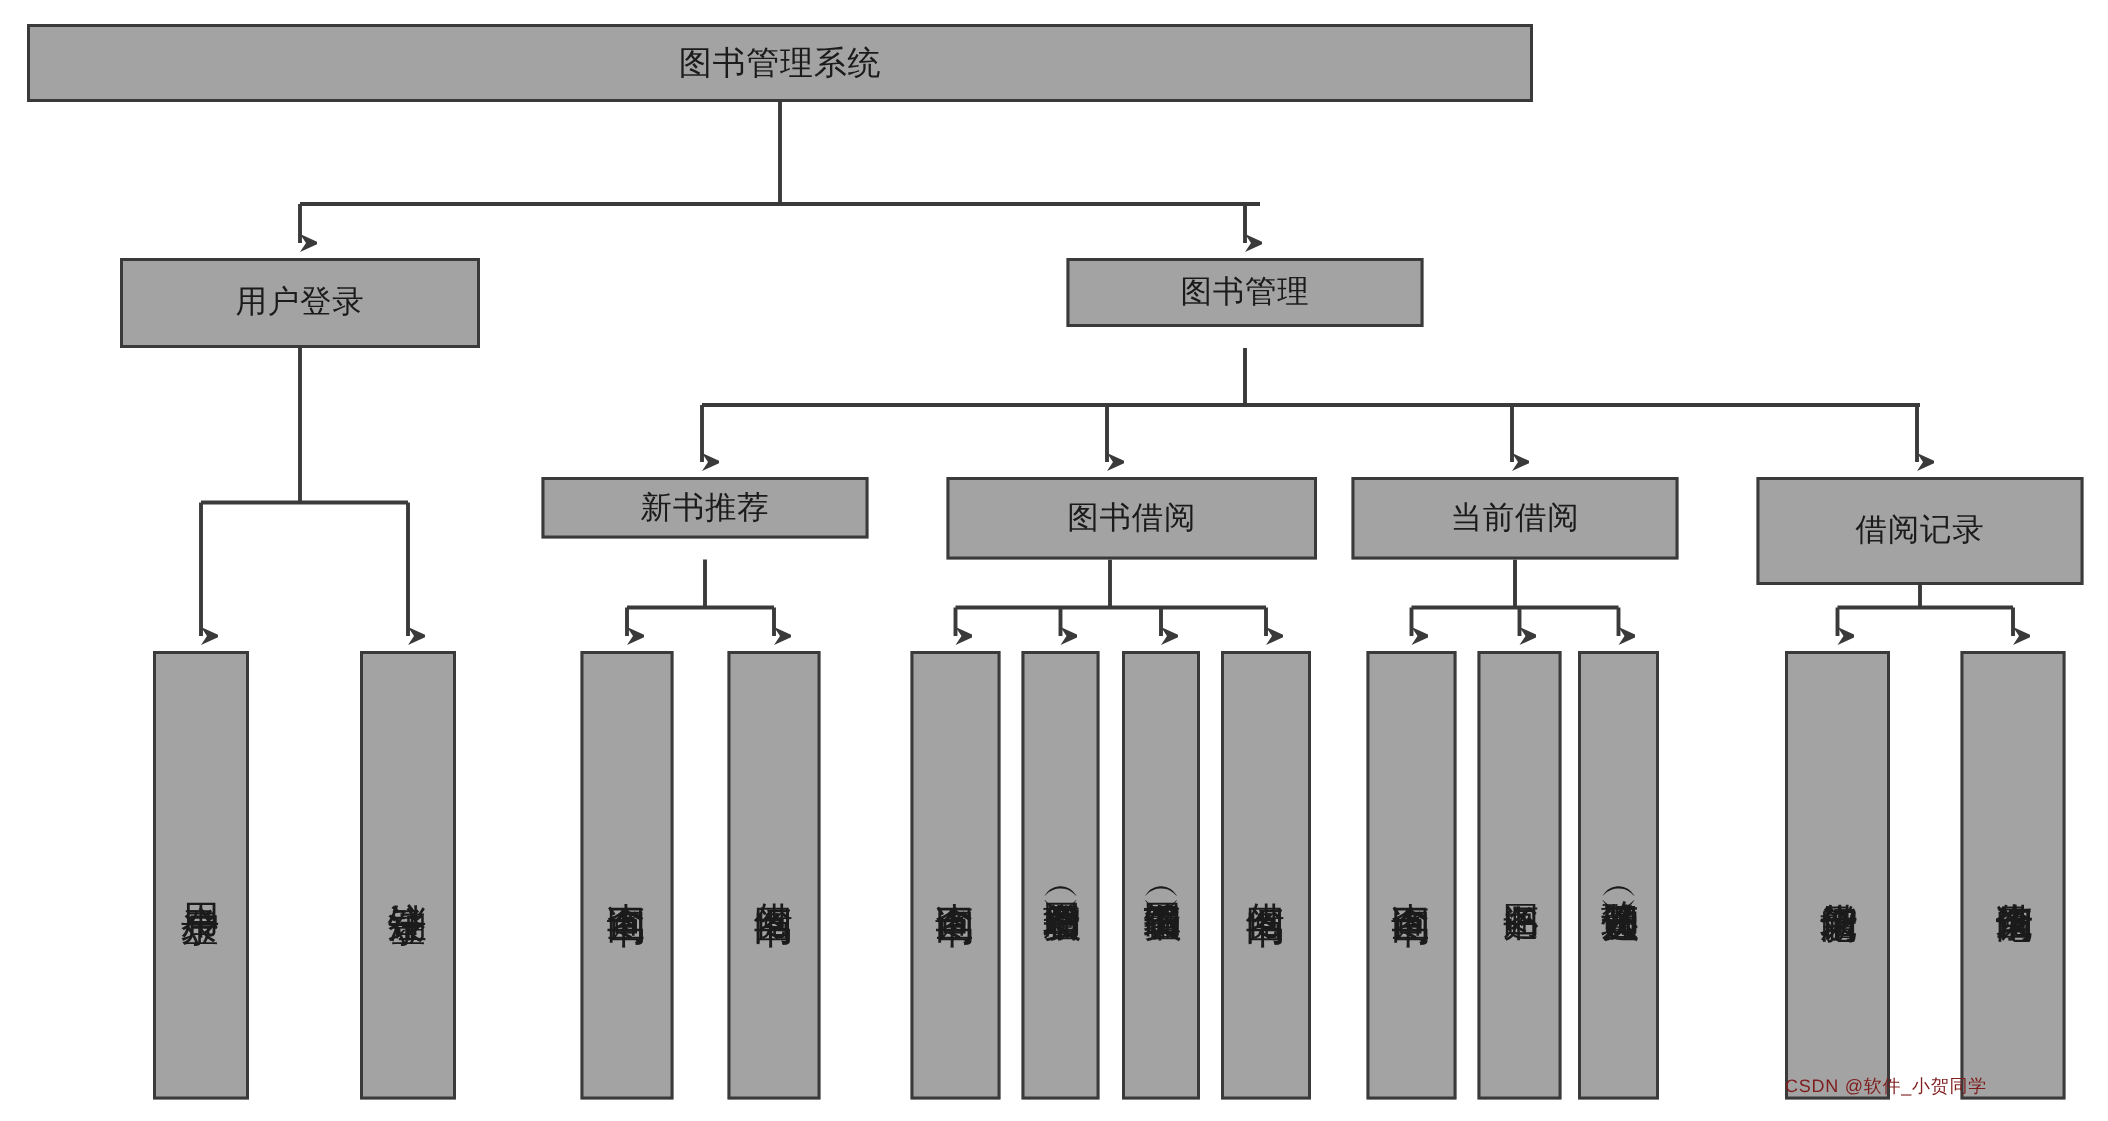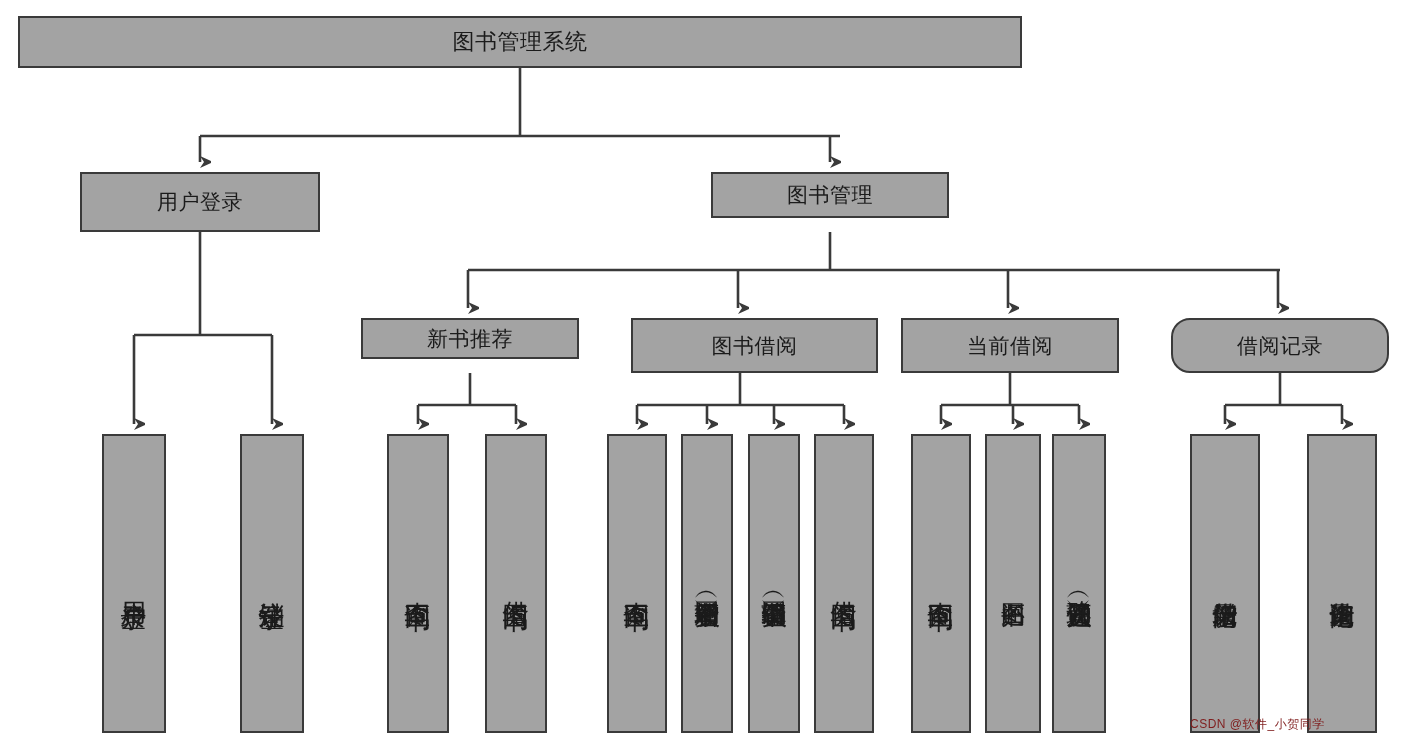--- a/index.html
+++ b/index.html
@@ -148,21 +148,21 @@
 
   <div class="node horiz" style="left:361px; top:318px; width:218px; height:41px;">
     <span class="lbl">新书推荐</span>
   </div>
   <div class="node horiz" style="left:631px; top:318px; width:247px; height:55px;">
     <span class="lbl">图书借阅</span>
   </div>
   <div class="node horiz" style="left:901px; top:318px; width:218px; height:55px;">
     <span class="lbl">当前借阅</span>
   </div>
-  <div class="node horiz" style="left:1171px; top:318px; width:218px; height:55px;border-radius:19px;">
+  <div class="node horiz" style="left:1171px; top:318px; width:218px; height:72px;">
     <span class="lbl">借阅记录</span>
   </div>
 
   <div class="node vert" style="left:102px; top:434px; width:64px; height:299px;">
     <span class="lbl">用户登录</span>
   </div>
   <div class="node vert" style="left:240px; top:434px; width:64px; height:299px;">
     <span class="lbl">注销登录</span>
   </div>
 

